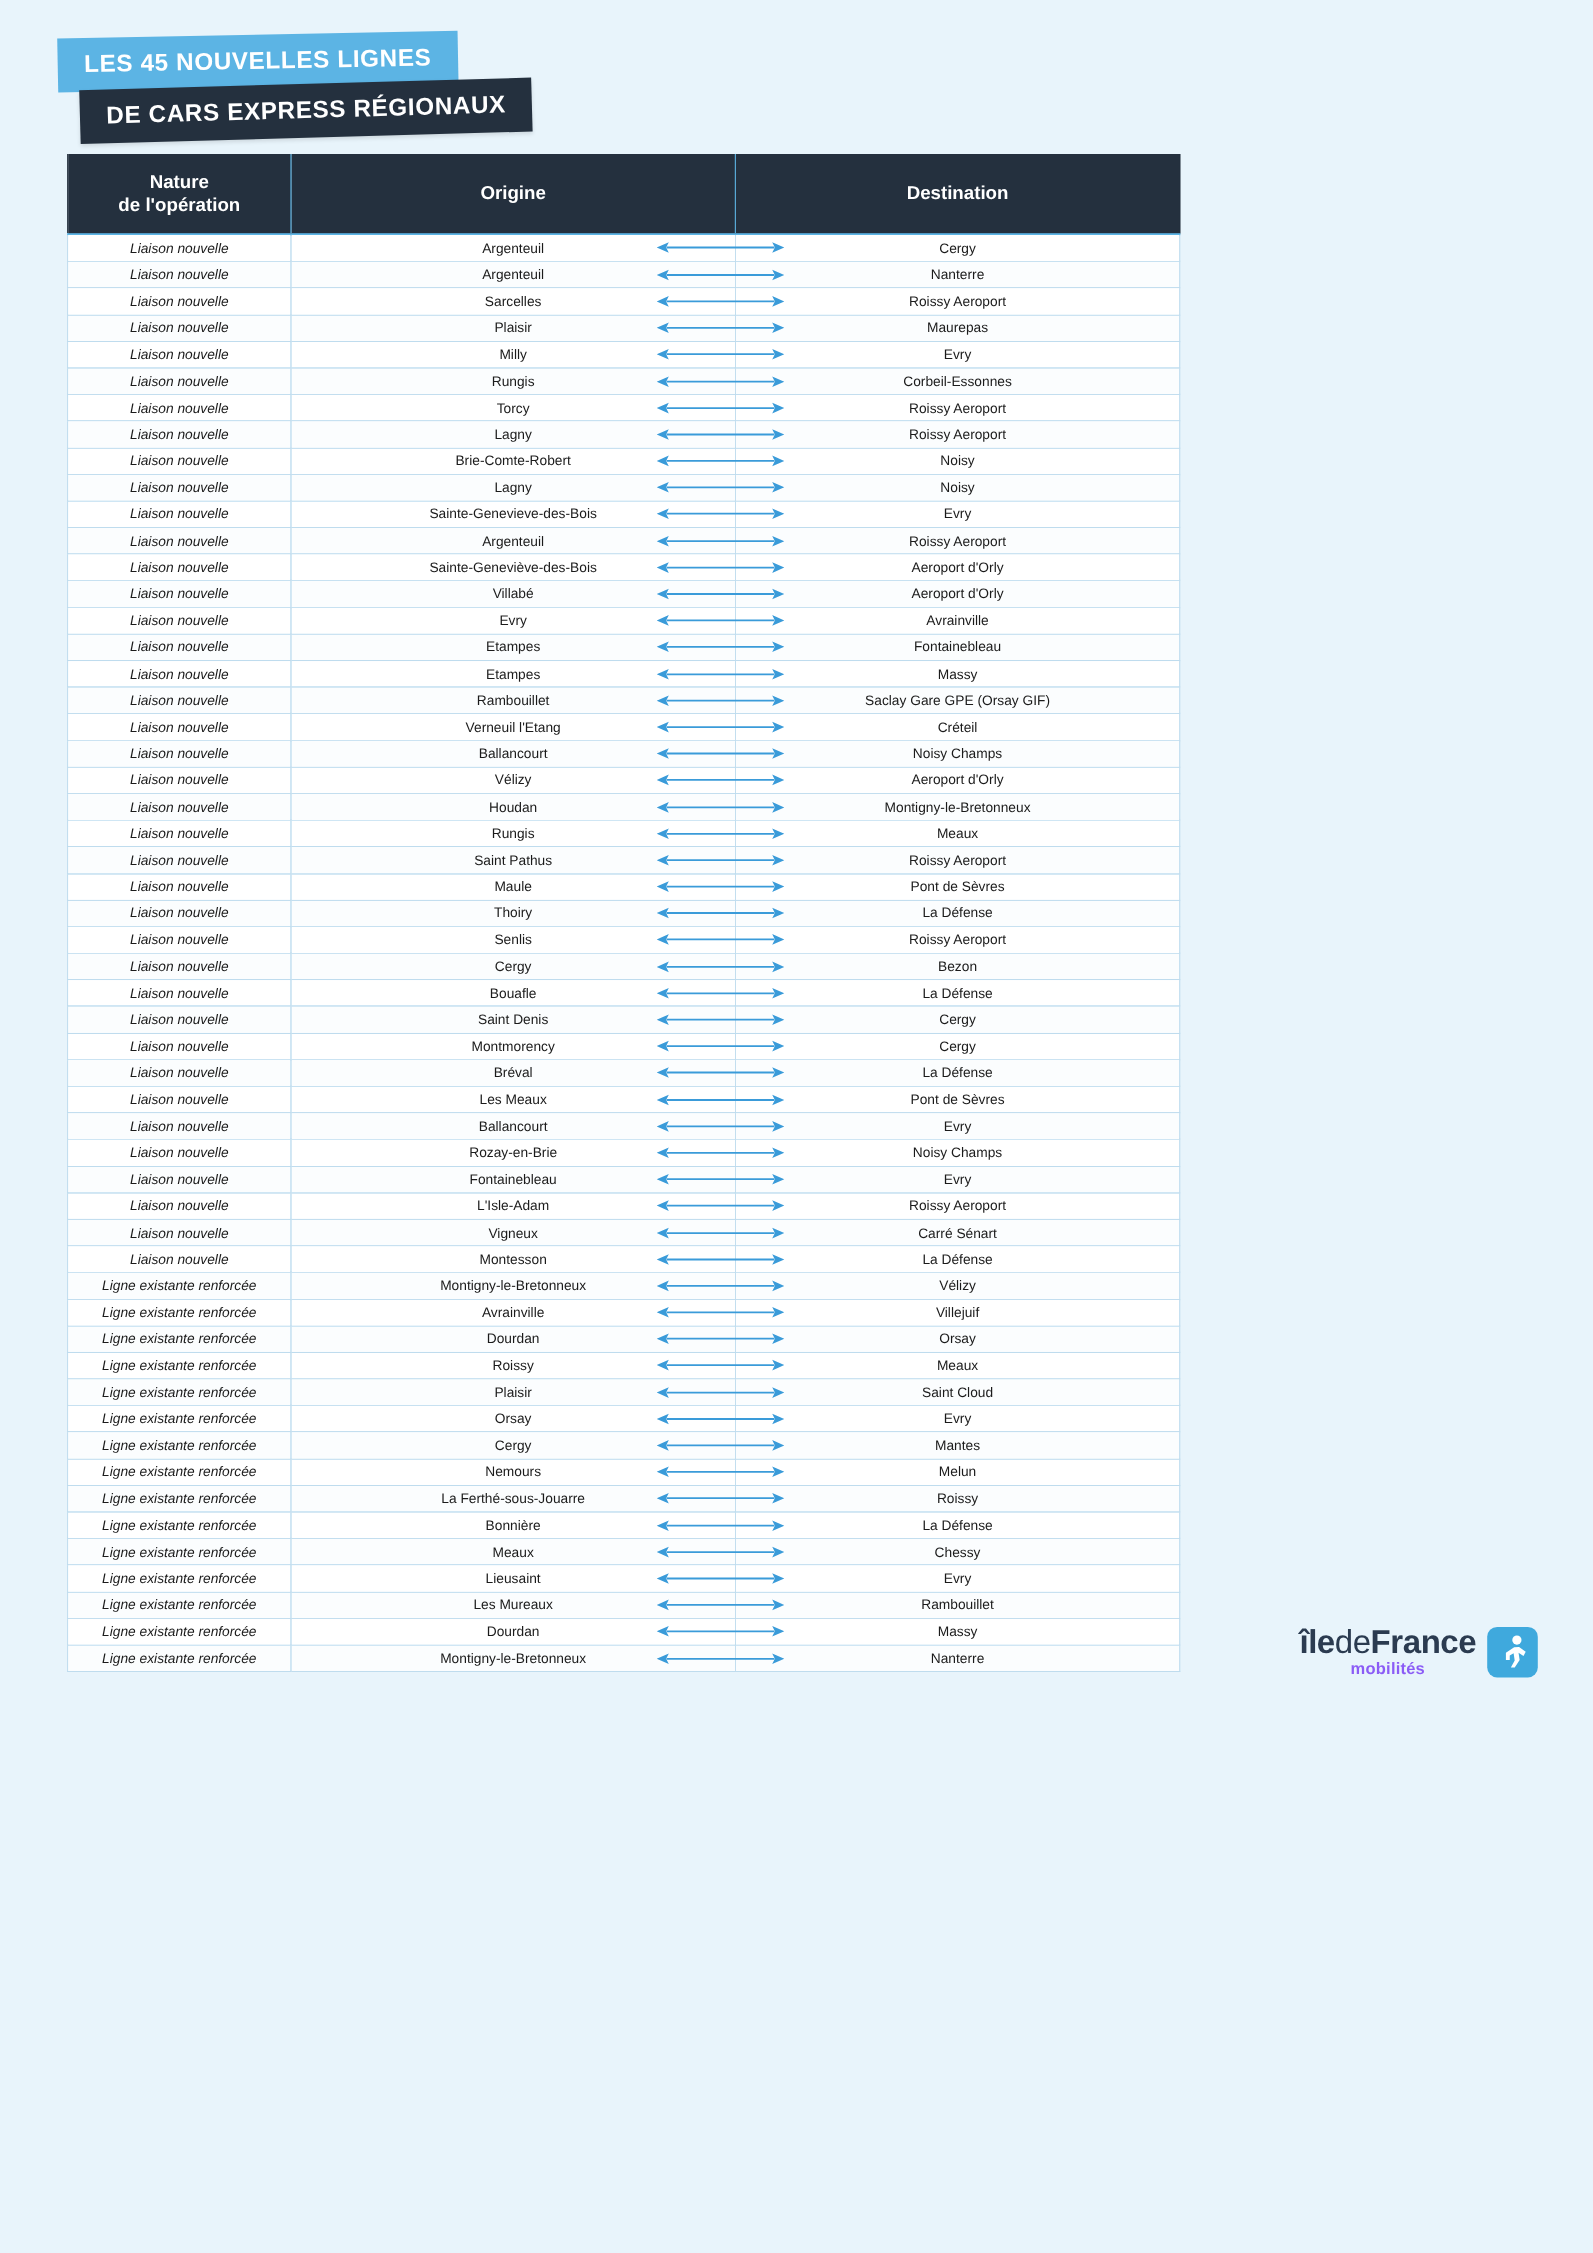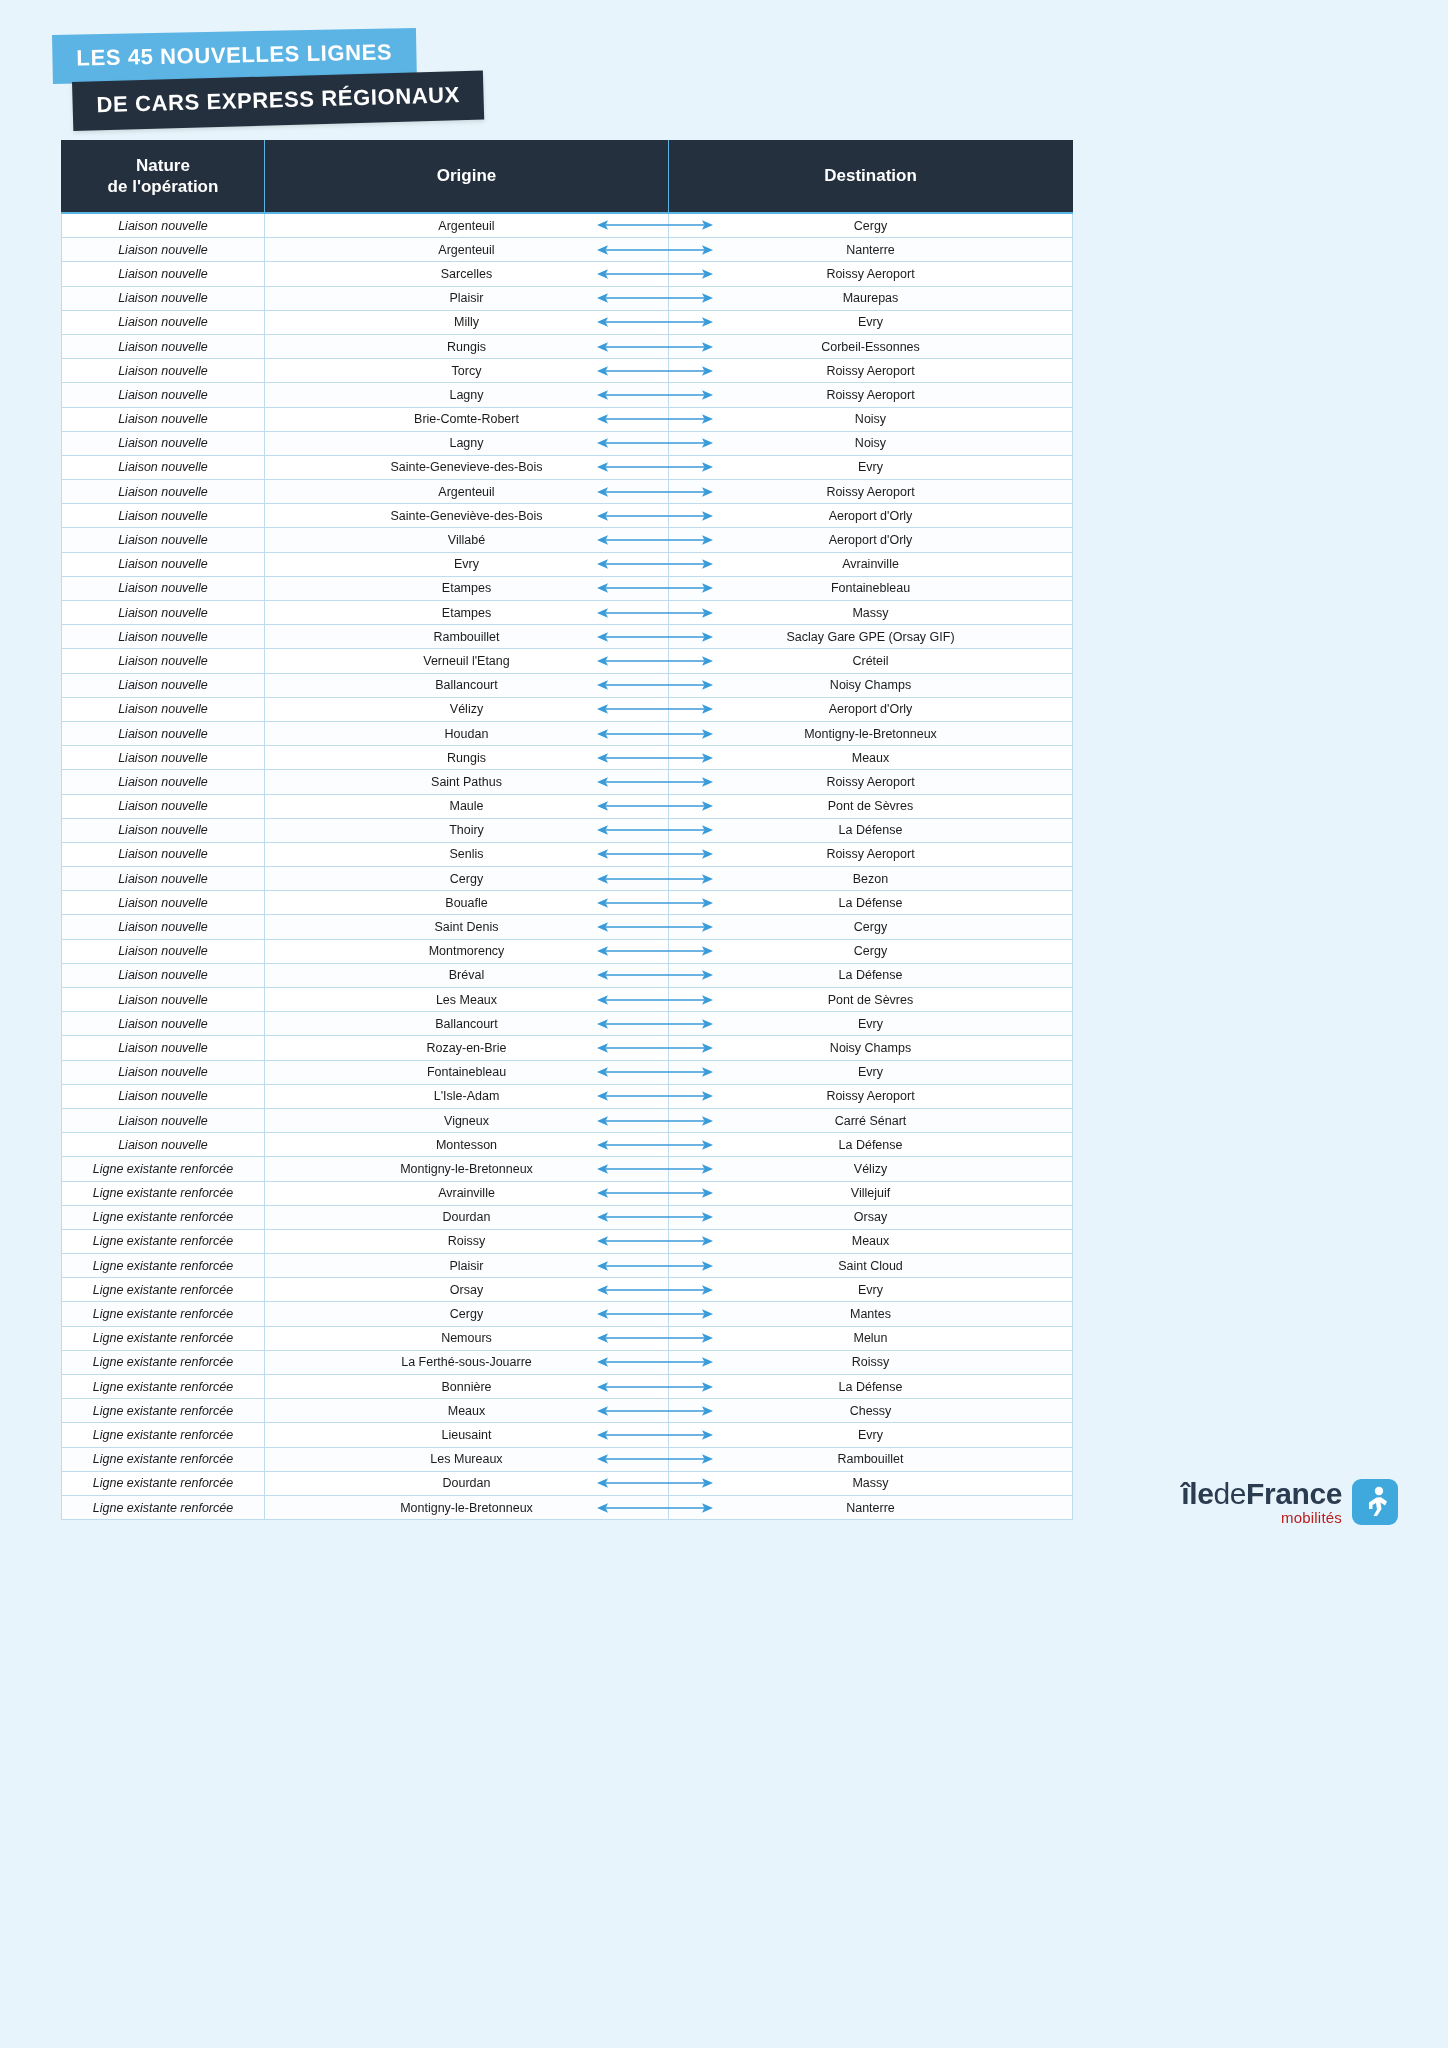--- a/index.html
+++ b/index.html
@@ -124,34 +124,35 @@
   
   #logo {
     position: absolute;
     right: 50px;
     top: 1478px;
     display: flex;
     align-items: center;
     gap: 10px;
   }
   #logo-text {
-    text-align: right;
+    text-align: center;
     line-height: 1.05;
   }
   #logo-main {
     font-size: 30px;
     font-weight: bold;
     color: #2b3b50;
     letter-spacing: -0.4px;
   }
   #logo-main .de { font-weight: normal; }
   #logo-sub {
     font-size: 15px;
-    color: #b91c1c;
+    color: #8b5cf6;
     letter-spacing: 0.2px;
+    font-weight: bold;
   }
   #logo-mark {
     width: 46px;
     height: 46px;
     border-radius: 9px;
     background: #3fa9dd;
     position: relative;
     flex: 0 0 auto;
   }
 </style>

